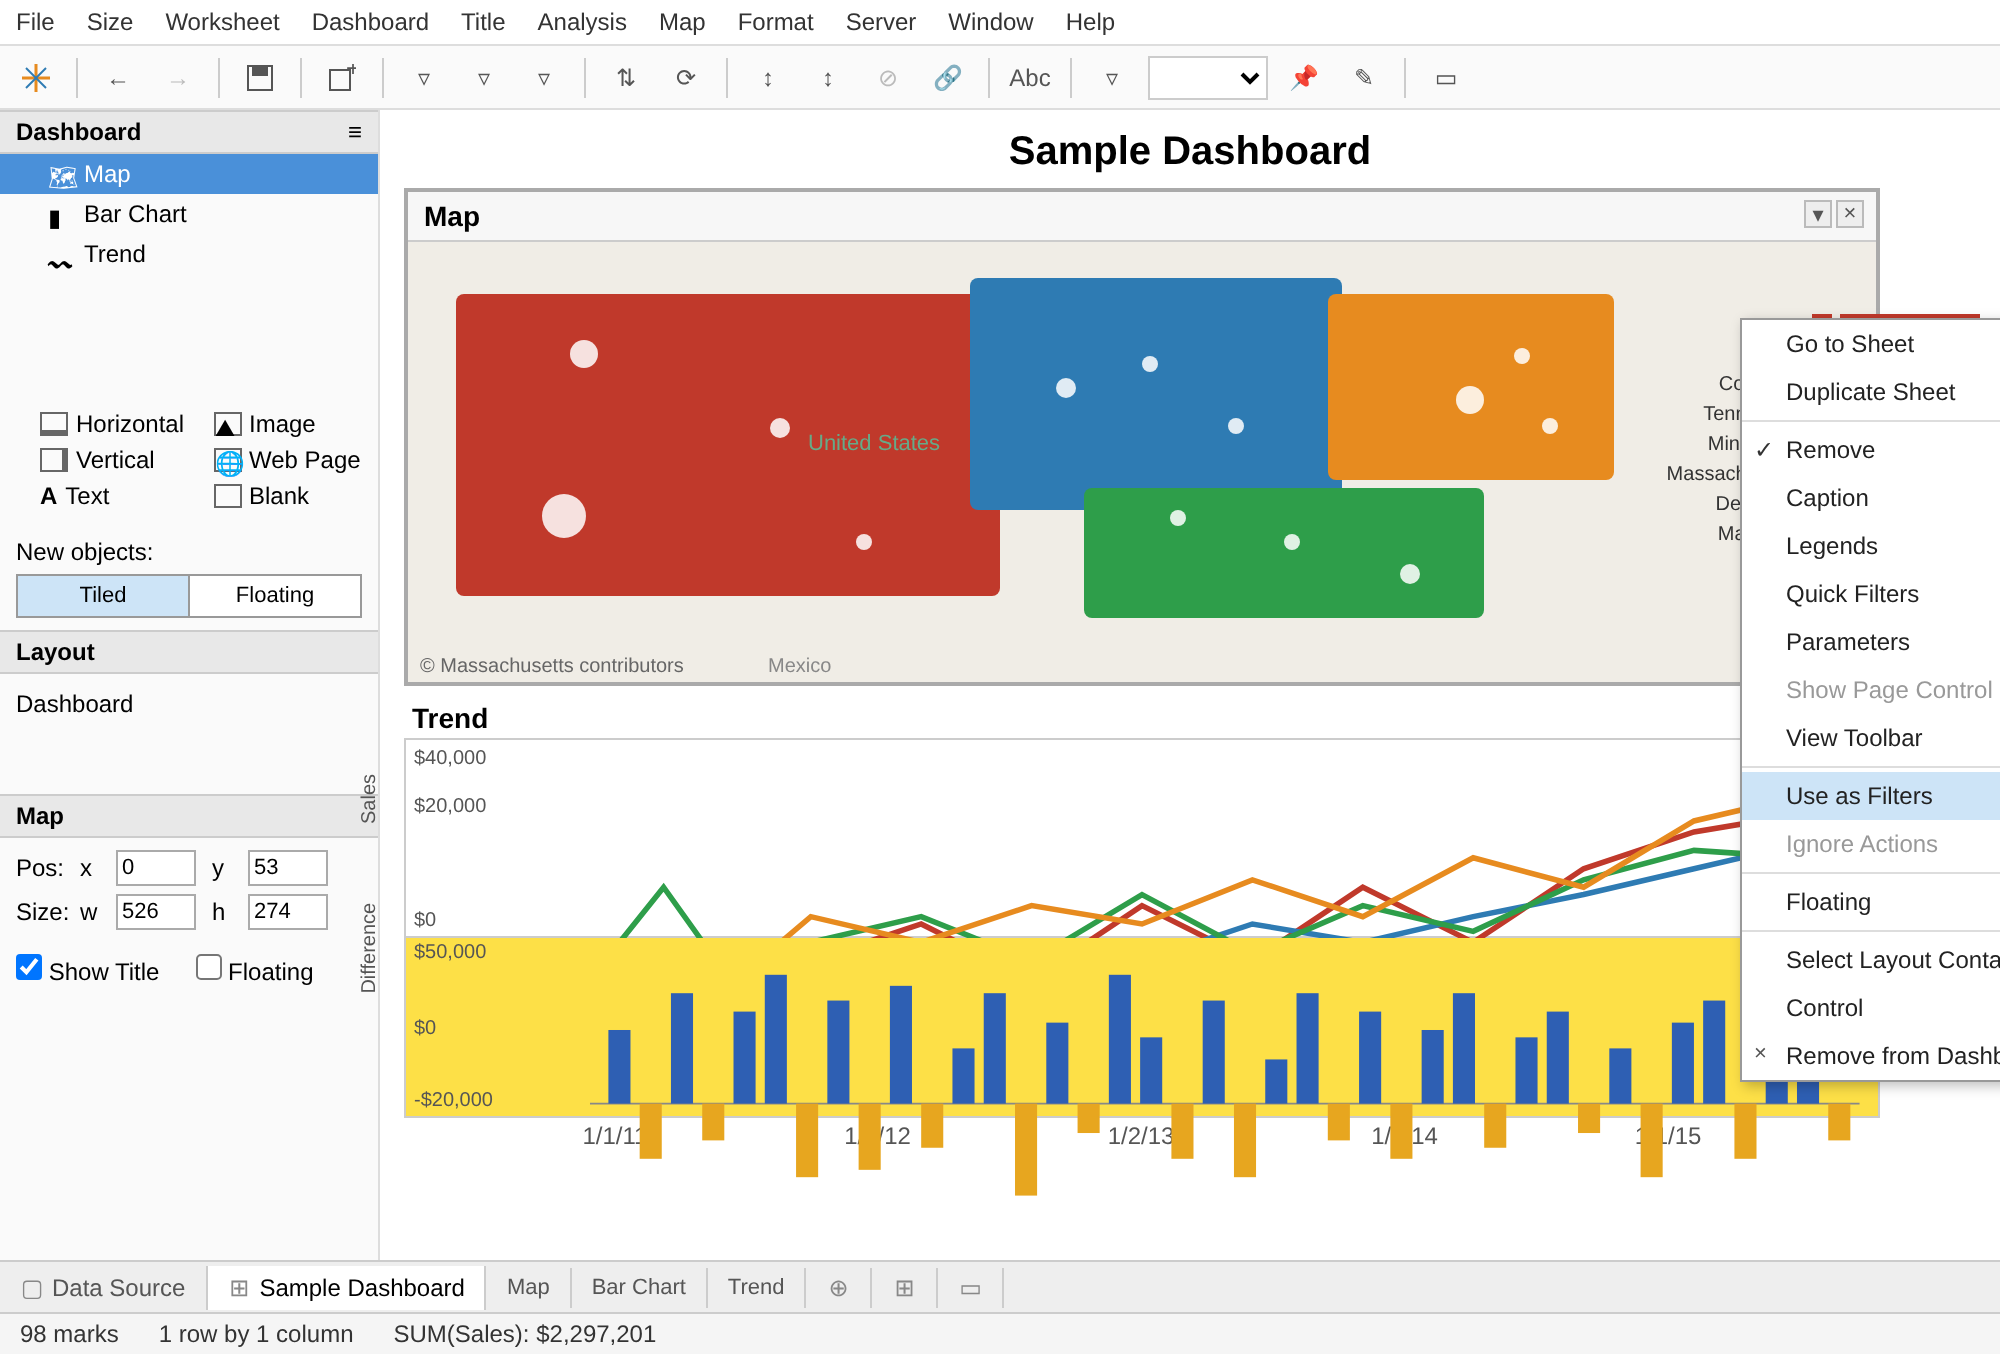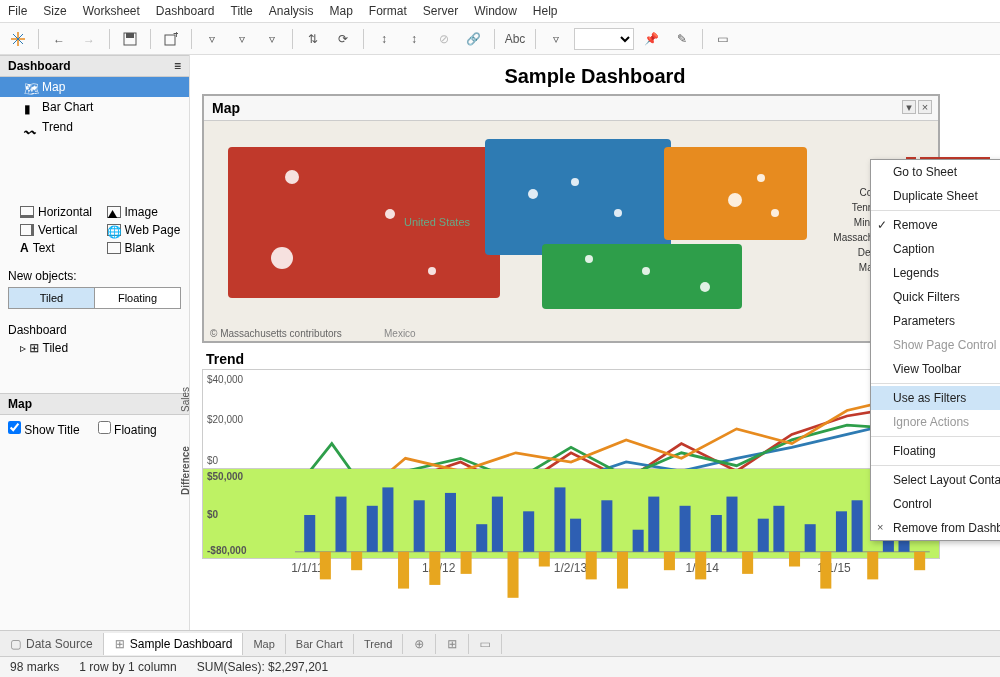--- a/index.html
+++ b/index.html
@@ -54,21 +54,21 @@
 .region { position:absolute; border-radius:4px; }
 .r-red { background:#c0392b; }
 .r-blue { background:#2e7bb3; }
 .r-green { background:#2e9e4a; }
 .r-orange { background:#e78b1f; }
 .dot { position:absolute; background:#fff; border-radius:50%; opacity:.85; }
 
 .trend-sec { margin: 0 60px 0 12px; }
 .trend-title { font-size: 14px; font-weight: bold; padding: 2px 4px; }
 .trend-box { border:1px solid #ccc; height:100px; position:relative; background:#fff; }
-.diff-box { border:1px solid #ccc; border-top:none; height:90px; position:relative; background:#bef264;font-weight:bold; }
+.diff-box { border:1px solid #ccc; border-top:none; height:90px; position:relative; background:#fde047; }
 .ylab { position:absolute; left:-18px; top:50%; transform:rotate(-90deg) translateX(50%); transform-origin:left; font-size:10px; color:#555; }
 .ytick { position:absolute; left:4px; font-size:10px; color:#555; }
 .xticks { display:flex; justify-content:space-around; font-size:10px; color:#555; padding:2px 40px; }
 
 .bars-right { position:absolute; top:100px; right:8px; width:180px; }
 .brow { display:flex; align-items:center; gap:4px; height:14px; margin-bottom:1px; }
 .bname { width:90px; text-align:right; font-size:10px; color:#333; padding-right:2px; }
 .bsq { width:10px; height:10px; }
 .bbar { height:10px; }
 .bar-axis { display:flex; justify-content:space-between; font-size:10px; color:#555; padding:2px 0 0 94px; }
@@ -212,30 +212,44 @@
     </div>
 
     <div class="newobj-row">
       <span>New objects:</span>
       <div class="seg">
         <button class="active">Tiled</button>
         <button>Floating</button>
       </div>
     </div>
 
+    <div class="panel-hdr">
+        <span>Layout</span>
+      </div>
     <div class="layout-body">
       <div class="tree-row">Dashboard</div>
-      <div class="tree-row" style="padding-left:12px">▹ ⊞ <span>Tiled</span></div>
     </div>
 
     <div style="flex:0 0 30px"></div>
 
     <div class="panel-hdr">
         <span>Map</span>
       </div>
+    <div class="pos-grid">
+      <span>Pos:</span>
+      <span>x</span>
+        <input value="0" style="">
+      <span>y</span>
+        <input value="53" style="">
+      <span>Size:</span>
+      <span>w</span>
+        <input value="526" style="">
+      <span>h</span>
+        <input value="274" style="">
+    </div>
     <div class="chk-row">
       <label><input type="checkbox" checked="" style=""> <span>Show Title</span></label>
       <label><input type="checkbox" style=""> <span>Floating</span></label>
     </div>
   </div>
 
   <div class="canvas">
     <div class="dash-title">Sample Dashboard</div>
 
     <div class="map-frame">
@@ -269,34 +283,34 @@
         <div class="map-attr">© Massachusetts contributors</div>
         <div class="map-country">Mexico</div>
       </div>
     </div>
 
     <div class="trend-sec">
       <div class="trend-title">Trend</div>
       <div class="trend-box">
         <span class="ylab">Sales</span>
         <span class="ytick" style="top:4px">$40,000</span>
-        <span class="ytick" style="top:44px">$20,000</span>
+        <span class="ytick" style="top:28px">$20,000</span>
         <span class="ytick" style="bottom:2px">$0</span>
         <svg class="line" viewBox="0 0 400 100" preserveAspectRatio="none">
           <polyline fill="none" stroke="#c0392b" stroke-width="1.5" points="50,70 70,55 90,75 110,60 140,50 170,65 200,45 230,60 260,40 290,55 320,35 350,25 380,20"></polyline>
           <polyline fill="none" stroke="#2e7bb3" stroke-width="1.5" points="50,75 70,68 90,70 110,58 140,62 170,55 200,60 230,50 260,55 290,48 320,42 350,35 380,28"></polyline>
           <polyline fill="none" stroke="#2e9e4a" stroke-width="1.5" points="50,65 70,40 90,68 110,55 140,48 170,60 200,42 230,58 260,45 290,52 320,38 350,30 380,32"></polyline>
           <polyline fill="none" stroke="#e78b1f" stroke-width="1.5" points="50,72 70,60 90,65 110,48 140,55 170,45 200,50 230,38 260,48 290,32 320,40 350,22 380,15"></polyline>
         </svg>
       </div>
       <div class="diff-box">
         <span class="ylab">Difference</span>
         <span class="ytick" style="top:2px">$50,000</span>
         <span class="ytick" style="top:40px">$0</span>
-        <span class="ytick" style="bottom:2px">-$80,000</span>
+        <span class="ytick" style="bottom:2px">-$20,000</span>
         <svg class="line" viewBox="0 0 400 90" preserveAspectRatio="none">
           <line x1="50" y1="45" x2="395" y2="45" stroke="#888" stroke-width="0.5"></line>
           <g id="diffbars">
               <rect x="55" width="6" y="25" height="20" fill="#2e5fb3"></rect>
               <rect x="63.5" width="6" y="45" height="15" fill="#e7a61f"></rect>
               <rect x="72" width="6" y="15" height="30" fill="#2e5fb3"></rect>
               <rect x="80.5" width="6" y="45" height="10" fill="#e7a61f"></rect>
               <rect x="89" width="6" y="20" height="25" fill="#2e5fb3"></rect>
               <rect x="97.5" width="6" y="10" height="35" fill="#2e5fb3"></rect>
               <rect x="106" width="6" y="45" height="20" fill="#e7a61f"></rect>

